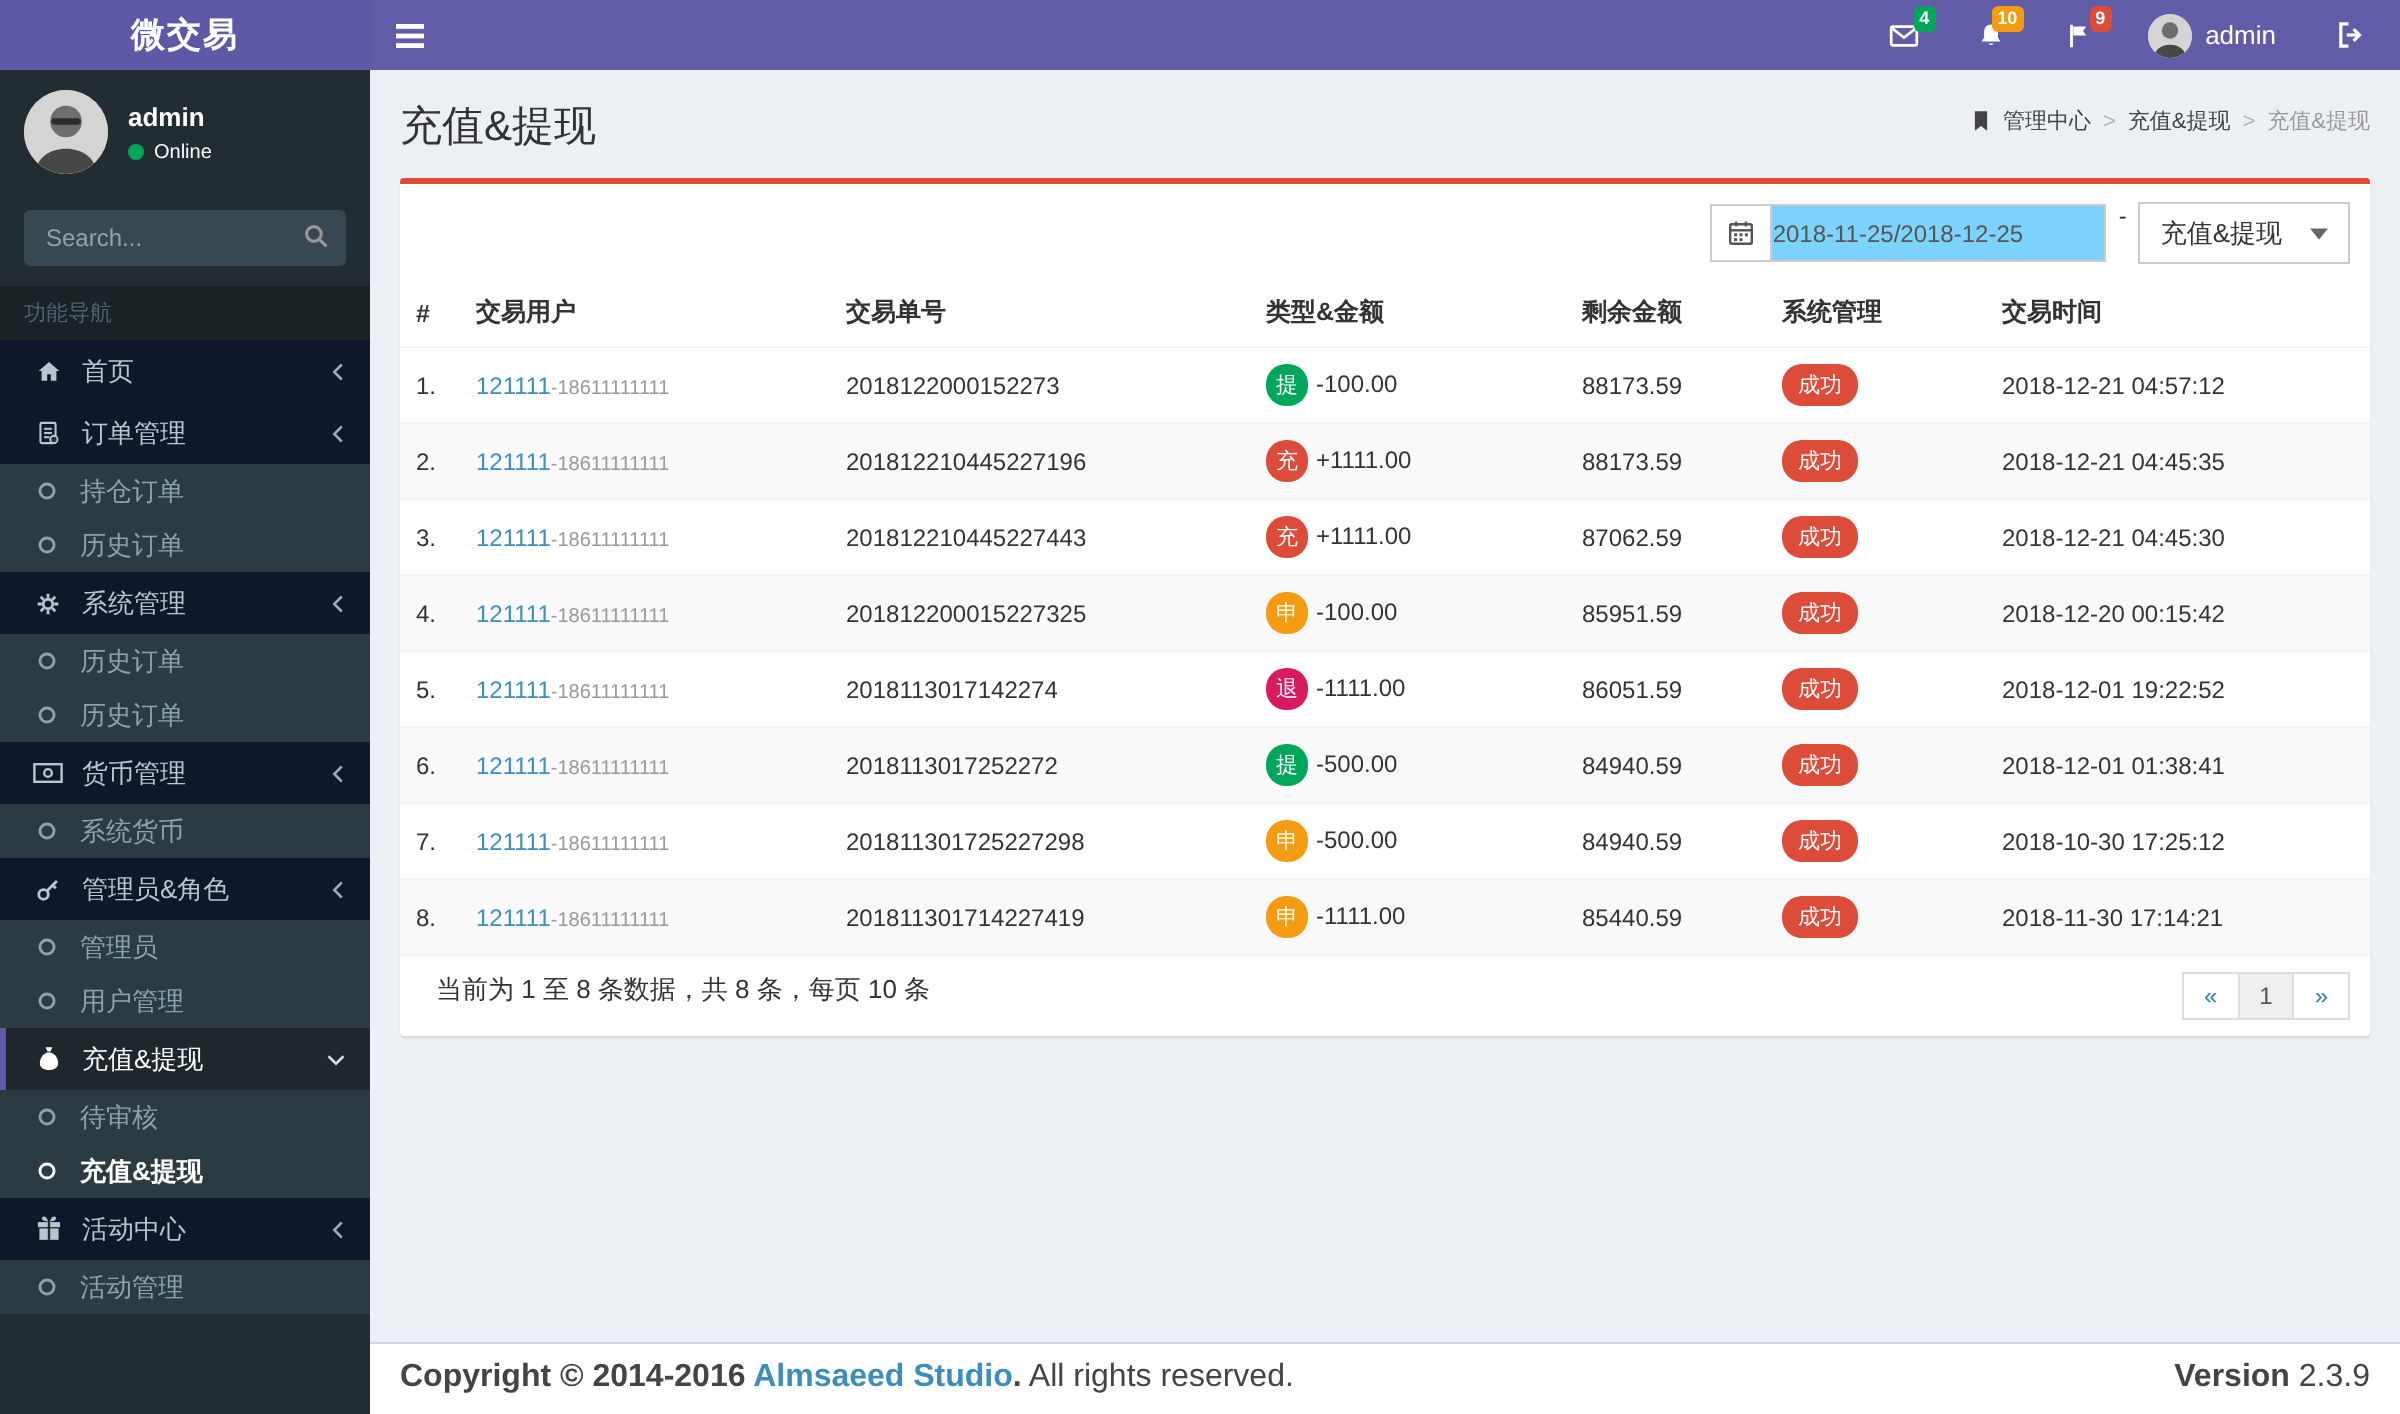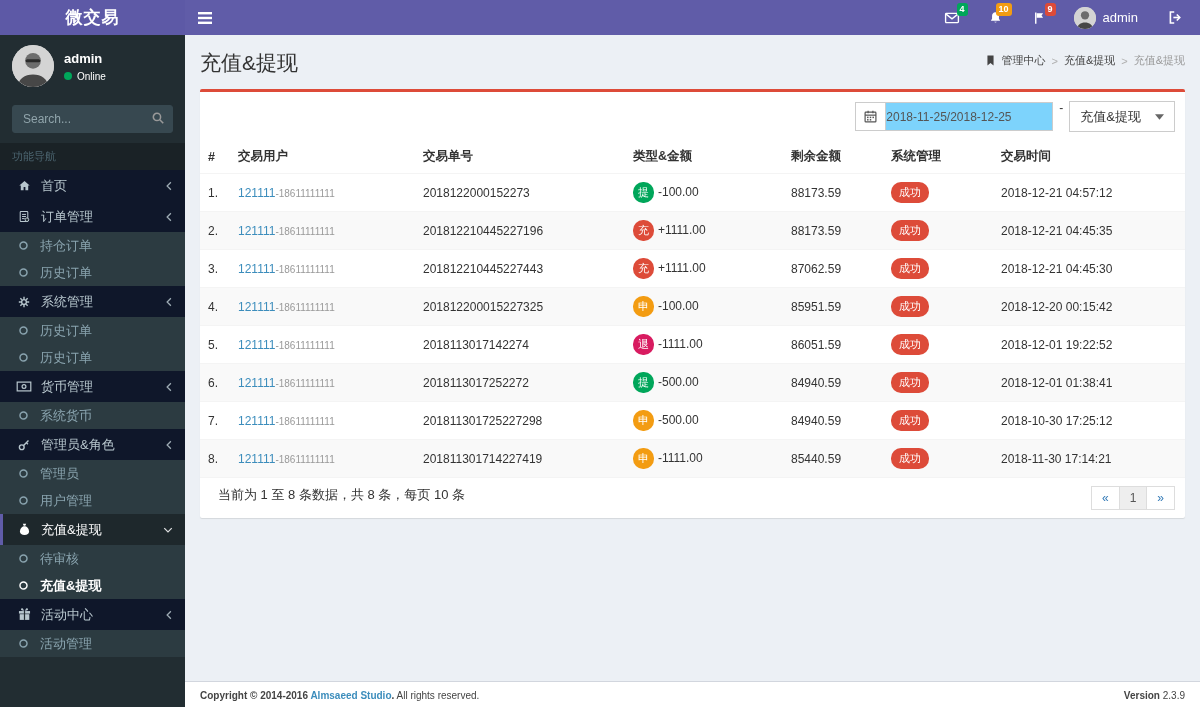--- a/index.html
+++ b/index.html
@@ -69,21 +69,21 @@
   .user-link { color:#3c8dbc; cursor:pointer; }
   .user-suffix { color:#999; font-size:10px; }
   .type-badge { display:inline-block; min-width:14px; text-align:center; color:#fff; font-size:11px; padding:3px 5px; border-radius:10px; margin-right:4px; }
   .status-badge { display:inline-block; color:#fff; font-size:11px; padding:3px 8px; border-radius:10px; background:#dd4b39; }
   .box-footer { border-top:1px solid #f4f4f4; padding:8px 10px; display:flex; justify-content:space-between; align-items:flex-start; }
   .summary-text { font-size:13px; color:#333; padding-left:8px; }
   .pagination { display:flex; }
   .page-btn { border:1px solid #ddd; background:#fff; color:#337ab7; font-size:12px; padding:4px 10px; margin-left:-1px; cursor:pointer; }
   .page-btn.current { background:#eee; color:#555; cursor:default; }
 
-  .main-footer { background:#fff; border-top:1px solid #d2d6de; padding:8px 15px; font-size:10px; color:#444; display:flex; justify-content:space-between; height:26px; }
+  .main-footer { background:#fff; border-top:1px solid #d2d6de; padding:8px 15px; font-size:16px; color:#444; display:flex; justify-content:space-between; height:36px; }
   .footer-link { color:#3c8dbc; font-weight:bold; }
 </style>
 </head>
 <body>
 
 <div class="navbar">
   <div class="brand">微交易</div>
   <div class="nav-right-zone">
     <div class="hamburger">
       <span>

